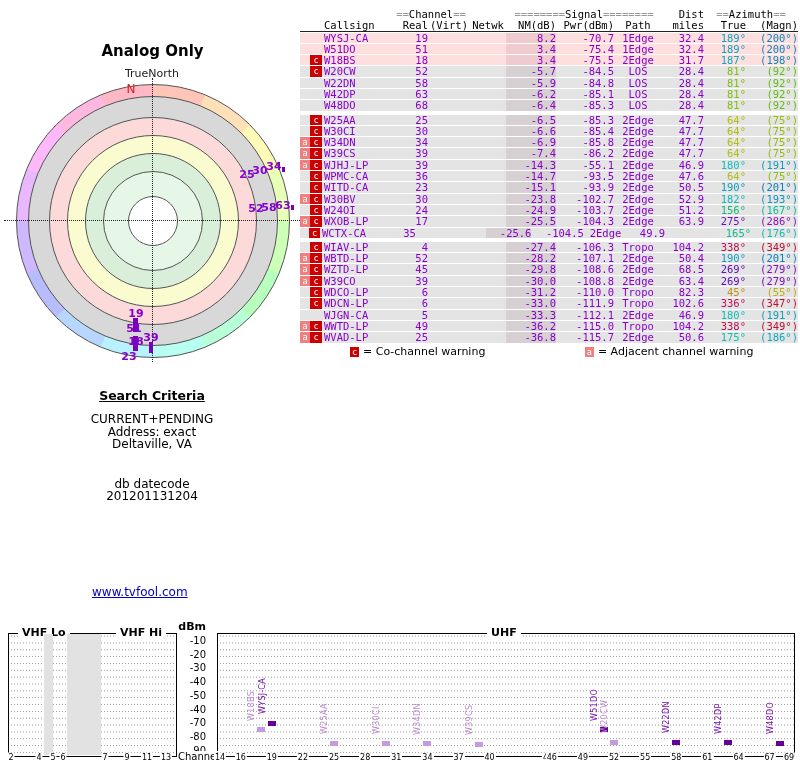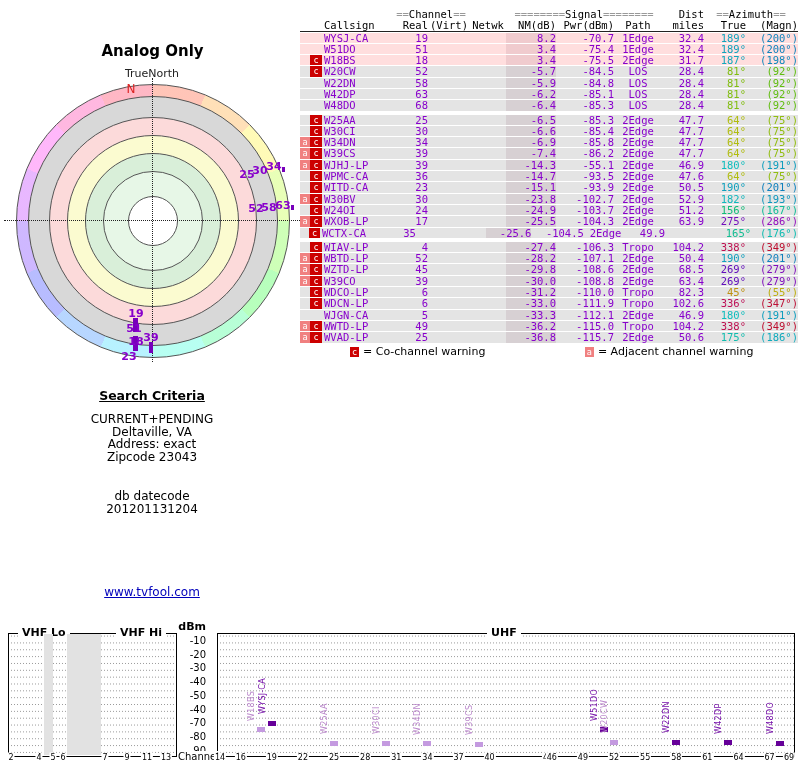--- a/index.html
+++ b/index.html
@@ -39,21 +39,21 @@
   #legend{left:300px;top:345px;width:500px;height:12px;font-size:11px;color:#000;}
   .legbox{display:inline-block;width:9px;height:10px;font-size:8.5px;line-height:10px;text-align:center;
           color:#fff;font-family:"DejaVu Sans Mono",monospace;vertical-align:middle;margin-right:4px;}
   #leg-c{margin-left:50px;} #leg-a{margin-left:96px;}
 
   
   .crit{left:52px;top:388px;width:200px;text-align:center;font-size:12px;color:#000;}
   #crit-head{font-weight:bold;text-decoration:underline;font-size:12.5px;margin-bottom:10px;}
   .crit-line{line-height:12.6px;}
   #dbblock{margin-top:27px;}
-  #sitelink{left:92px;top:585px;width:120px;text-align:center;font-size:12px;color:#0000bb;
+  #sitelink{left:92px;top:585px;width:120px;font-size:12px;color:#0000bb;
             text-decoration:underline;display:block;}
 
   
   .panel{position:absolute;border:1.5px solid #000;box-sizing:border-box;
          background-image:radial-gradient(circle,#999 0.6px,rgba(0,0,0,0) 0.7px);
          background-size:3px 6.85px;background-position:1px 5.5px;}
   #vhfpanel{left:8px;top:633px;width:169px;height:124px;}
   #uhfpanel{left:217px;top:633px;width:578px;height:124px;}
   .paneltitle{position:absolute;top:627px;height:11px;line-height:11px;background:#fff;
               font-size:11px;font-weight:bold;padding:0 4px;color:#000;}
@@ -523,23 +523,22 @@
   </div>
 
   <div class="abs" id="legend">
     <span class="legbox wc" id="leg-c">c</span><span>= Co-channel warning</span>
     <span class="legbox wa" id="leg-a">a</span><span>= Adjacent channel warning</span>
   </div>
 
   <div class="abs crit">
     <div id="crit-head">Search Criteria</div>
     <div class="crit-line">CURRENT+PENDING</div>
+    <div class="crit-line">Address: exact</div>
     <div class="crit-line">Deltaville, VA</div>
-    <div class="crit-line">Address: exact</div>
-    <div class="crit-line">Zipcode 23043</div>
     <div id="dbblock">
       <div class="crit-line">db datecode</div>
       <div class="crit-line">201201131204</div>
     </div>
   </div>
 
   <a class="abs" id="sitelink" href="#">www.tvfool.com</a>
 
   <div>
     <div class="panel" id="vhfpanel"></div>

